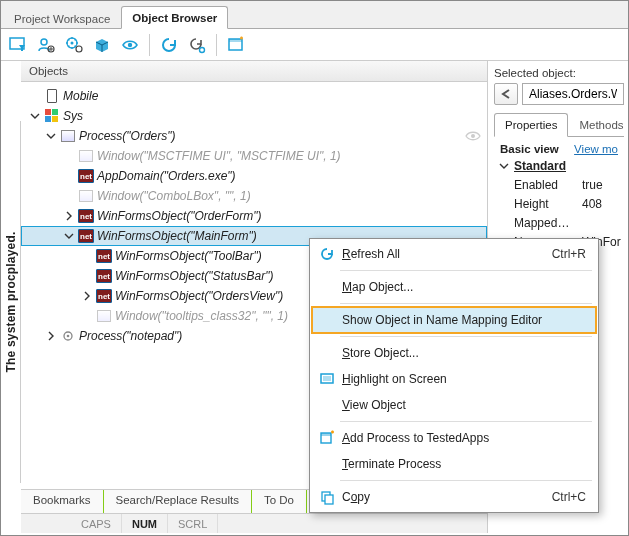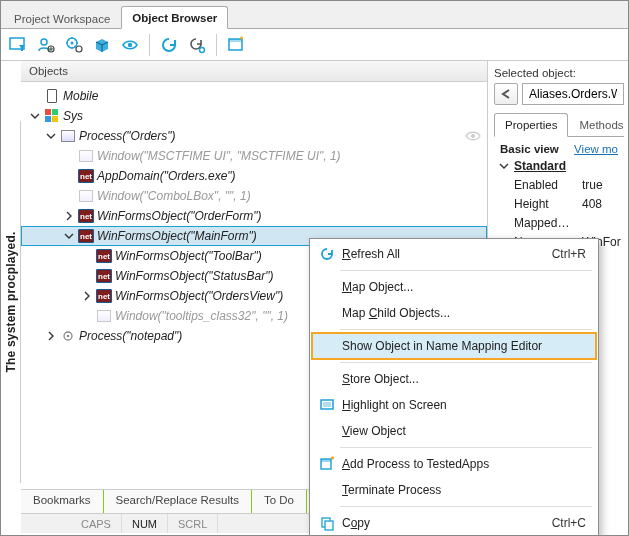--- a/index.html
+++ b/index.html
@@ -36,21 +36,21 @@
   .depth0 { padding-left: 6px; }
   .depth1 { padding-left: 22px; }
   .depth2 { padding-left: 40px; }
   .depth3 { padding-left: 58px; }
 
   
   .bottom-tabs { display: flex; border-top: 1px solid #ccc; background: #f9f9f9; height: 24px; align-items: stretch; }
   .bottom-tabs .btab { padding: 4px 12px; font-size: 11.5px; color: #444; border-right: 1px solid #84cc16; }
   .status-bar { height: 20px; border-top: 1px solid #ccc; background: #f1f1f1; display: flex; align-items: center; padding-left: 50px; gap: 0; font-size: 11px; color: #888; }
   .status-cell { padding: 0 10px; border-right: 1px solid #ddd; height: 100%; display:flex; align-items:center;}
-  .status-cell.active { color: #222; font-weight: 400; }
+  .status-cell.active { color: #222; font-weight: 700; }
 
   
   .right { width: 140px; display: flex; flex-direction: column; background: #fff; overflow: hidden; }
   .sel-box { padding: 6px 4px 4px 6px; }
   .sel-label { font-size: 11.5px; color: #333; margin-bottom: 4px; }
   .sel-row { display: flex; gap: 4px; align-items: center; }
   .sel-btn { width: 24px; height: 22px; border: 1px solid #aaa; background: linear-gradient(#fff,#eee); border-radius: 2px; display:flex; align-items:center; justify-content:center;}
   .sel-input { flex:1; height: 22px; border: 1px solid #aaa; padding: 2px 6px; font-size: 12px; background:#fff; min-width:0;}
   .prop-tabs { display:flex; border-bottom:1px solid #aaa; margin-top: 8px;}
   .ptab { padding:5px 10px; font-size: 11.5px; border:1px solid transparent; border-bottom:none; color:#555; }
@@ -367,24 +367,20 @@
         </svg>
       </span>
     <span class="lbl"><span class="ul0">R</span><span>efresh All</span></span>
     <span class="short">Ctrl+R</span>
   </div>
   <div class="ctx-sep"></div>
   <div class="ctx-item">
       <span class="ic"></span>
       <span class="lbl"><span class="ul0">M</span>ap Object...</span>
     </div>
-  <div class="ctx-item">
-      <span class="ic"></span>
-      <span class="lbl">Map <span class="ul0">C</span>hild Objects...</span>
-    </div>
   <div class="ctx-sep"></div>
   <div class="ctx-item hl">
       <span class="ic"></span>
       <span class="lbl">Show Object in Name Mapping Editor</span>
     </div>
   <div class="ctx-sep"></div>
   <div class="ctx-item">
       <span class="ic"></span>
       <span class="lbl"><span class="ul0">S</span>tore Object...</span>
     </div>

